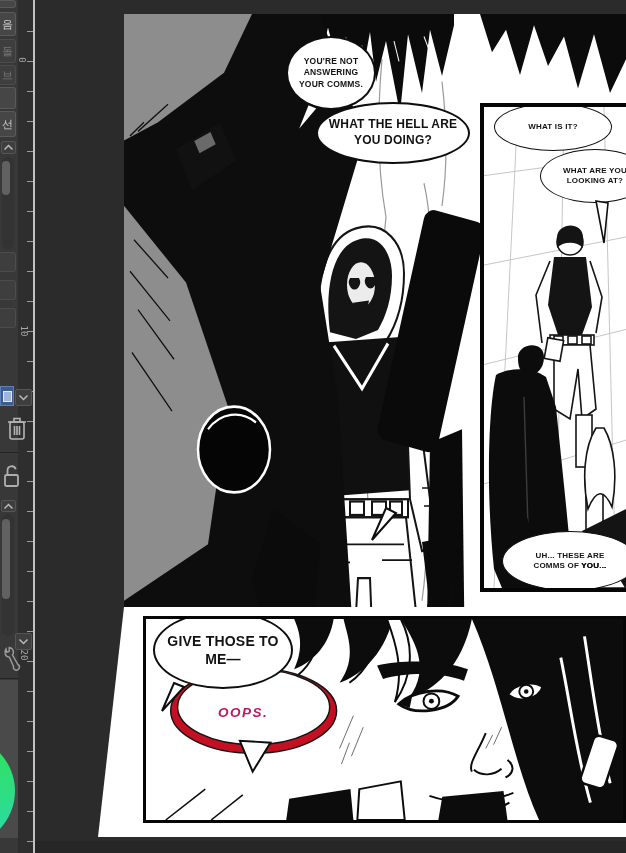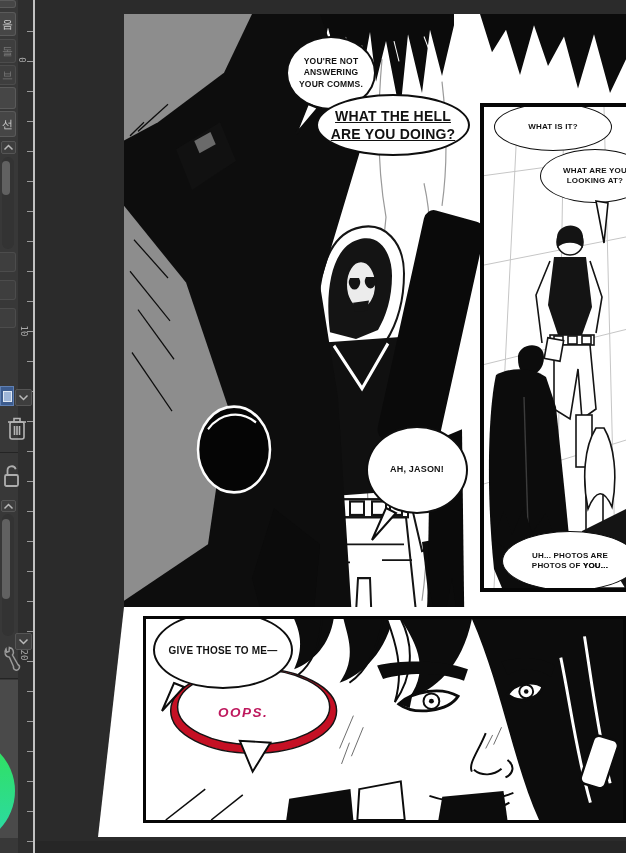--- a/index.html
+++ b/index.html
@@ -202,22 +202,21 @@
       <path d="M360,592 L380,578"></path>
         <path d="M410,592 L432,578"></path>
         <path d="M458,592 L478,578"></path>
     </g>
   </svg>
 
   <div class="bub" style="left:162px;top:22px;width:90px;height:74px;">YOU'RE NOT ANSWERING YOUR COMMS.</div>
   <svg class="tail" style="left:170px;top:88px;" width="26" height="34">
       <polygon points="14,2 24,6 2,32" fill="#fff" stroke="#0e0e0e" stroke-width="2"></polygon>
     </svg>
-  <div class="bub" style="left:192px;top:80px;width:154px;height:62px;font-size:14px;text-decoration:underline;">WHAT THE HELL ARE YOU DOING?</div>
-  <div class="bub" style="left:242px;top:412px;width:102px;height:88px;font-size:9px;">AH, JASON!</div>
+  <div class="bub" style="left:192px;top:88px;width:154px;height:62px;font-size:12px;">WHAT THE HELL ARE YOU DOING?</div>
   <svg class="tail" style="left:246px;top:492px;" width="28" height="36">
       <polygon points="16,2 26,7 2,34" fill="#fff" stroke="#0e0e0e" stroke-width="2"></polygon>
     </svg>
 
   <div class="inset">
     <svg class="art" viewBox="0 0 142 481" preserveAspectRatio="none">
       <rect width="142" height="481" fill="#fff"></rect>
       <g stroke="#c6c6c6" stroke-width="1" fill="none">
         <path d="M-10,70 L152,48"></path>
           <path d="M-10,160 L152,128"></path>
@@ -262,22 +261,22 @@
 
       <path d="M8,432 L20,404 L28,428 L40,400 L48,426 L62,406 L70,430 L54,440 L22,442 Z" fill="#0c0c0c"></path>
       <path d="M80,481 L96,454 L110,481 Z M112,481 L128,458 L142,481 Z" fill="#fff" stroke="#141414" stroke-width="1.6"></path>
     </svg>
     <div class="bub thin" style="left:10px;top:-4px;width:118px;height:48px;font-size:8px;">WHAT IS IT?</div>
     <div class="bub thin" style="left:56px;top:42px;width:110px;height:54px;font-size:8px;">WHAT ARE YOU LOOKING AT?</div>
     <svg class="tail" style="left:104px;top:92px;" width="26" height="46">
         <polygon points="8,2 20,4 16,44" fill="#fff" stroke="#0e0e0e" stroke-width="1.6"></polygon>
       </svg>
     <div class="bub thin" style="left:18px;top:424px;width:136px;height:60px;font-size:8px;flex-direction:column;">
-      <span>UH... PHOTOS ARE</span>
-      <span><span>PHOTOS OF </span><span class="xb">YOU...</span></span>
+      <span>UH... THESE ARE</span>
+      <span><span>COMMS OF </span><span class="xb">YOU...</span></span>
     </div>
   </div>
 </div>
 
 <div class="abs page-bottom">
   <div class="frame">
     <svg class="art" viewBox="0 0 483 208" preserveAspectRatio="none">
       <rect width="483" height="208" fill="#fff"></rect>
 
       <path d="M330,0 L483,0 L483,208 L398,208 C372,150 360,70 330,0 Z" fill="#0c0c0c"></path>
@@ -327,21 +326,21 @@
       <g stroke="#0c0c0c" stroke-width="1.5" fill="none">
           <path d="M20,208 L60,176"></path>
           <path d="M66,208 L98,182"></path>
         </g>
       <rect x="446" y="122" width="26" height="52" rx="6" fill="#fff" stroke="#0c0c0c" stroke-width="2.5" transform="rotate(18 459 148)"></rect>
 
       <ellipse cx="109" cy="95" rx="84" ry="44" fill="#c51024" stroke="#141414" stroke-width="1.5"></ellipse>
       <ellipse cx="109" cy="91" rx="77" ry="39" fill="#fff" stroke="#141414" stroke-width="1.5"></ellipse>
       <path d="M95,126 L108,158 L126,128 Z" fill="#fff" stroke="#0c0c0c" stroke-width="2"></path>
     </svg>
-    <div class="bub" style="left:7px;top:-8px;width:140px;height:78px;font-size:10px;">GIVE THOSE TO ME—</div>
+    <div class="bub" style="left:7px;top:-8px;width:140px;height:78px;font-size:14px;">GIVE THOSE TO ME—</div>
     <svg class="tail" style="left:12px;top:62px;" width="28" height="32">
         <polygon points="16,2 26,6 4,30" fill="#fff" stroke="#0e0e0e" stroke-width="2"></polygon>
       </svg>
     <div class="oops-text" style="left:72px;top:86px;">OOPS.</div>
   </div>
 </div>
 
 <div class="abs green-badge"></div>
 <div class="abs bottom-strip"></div>
 

